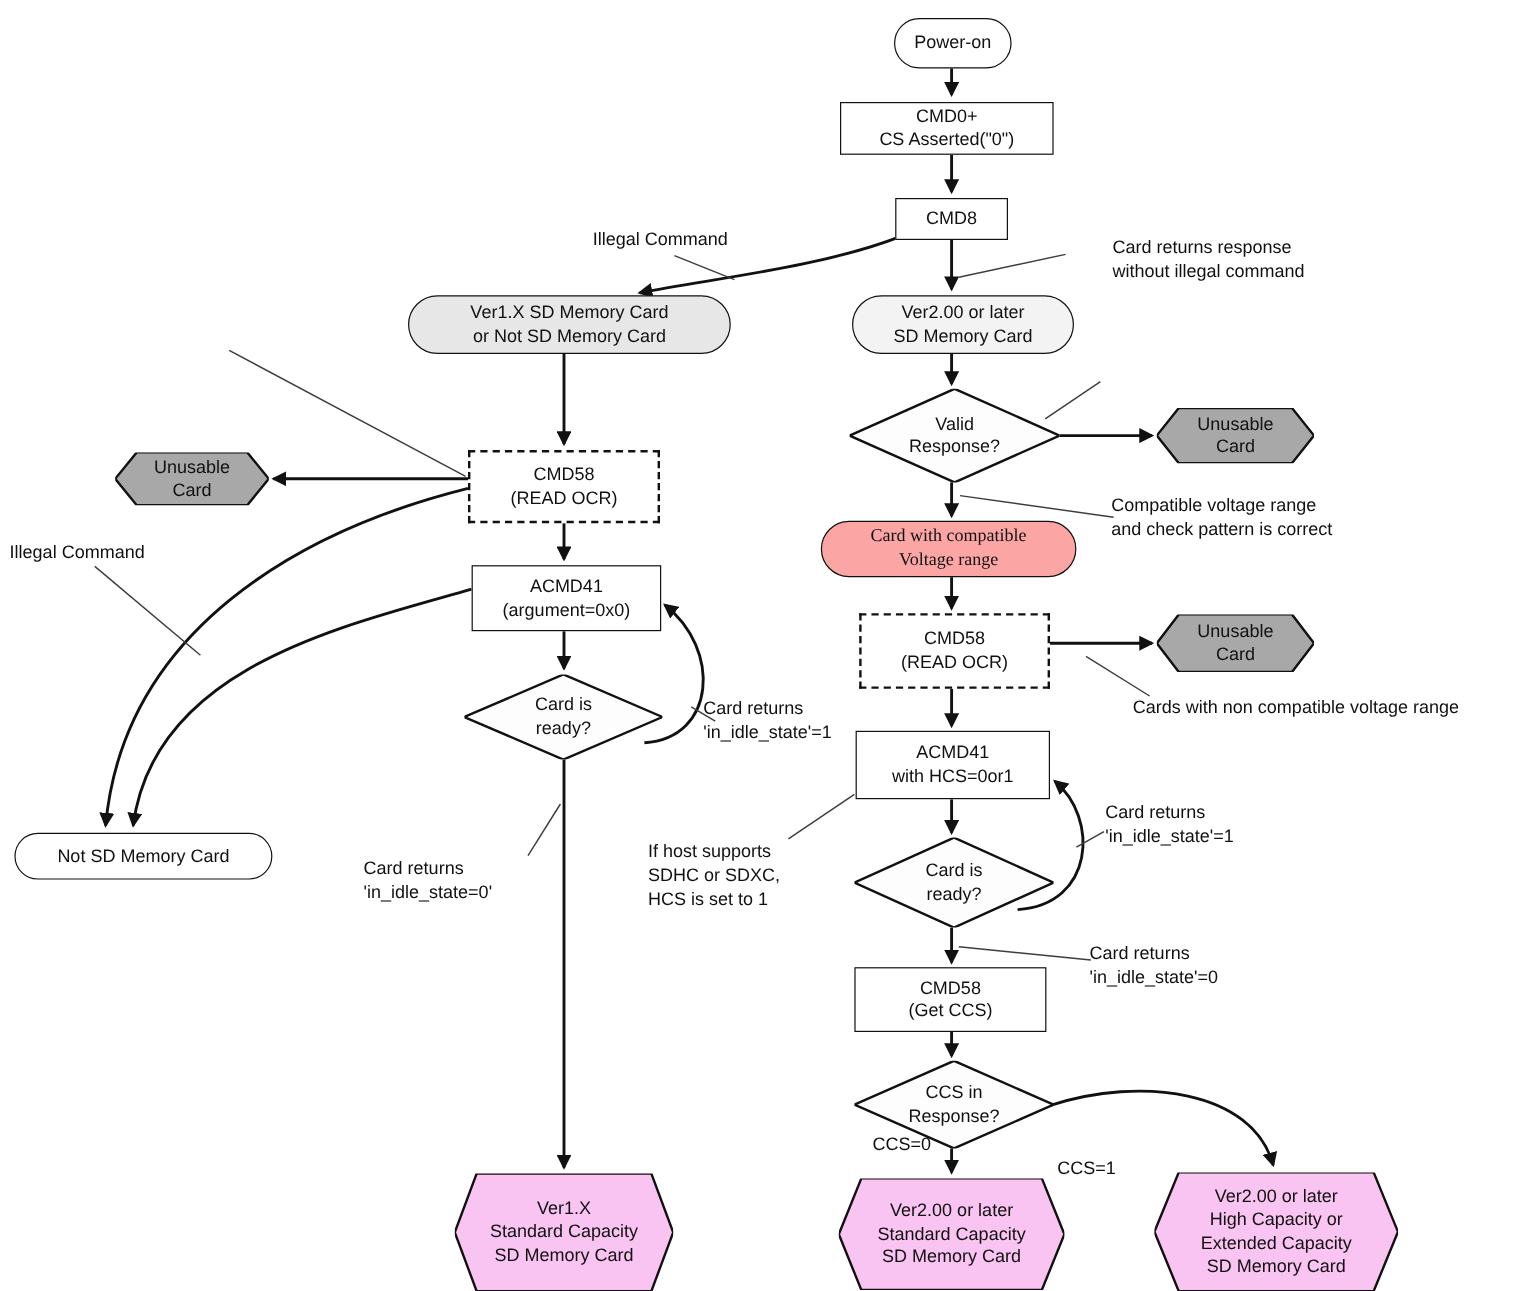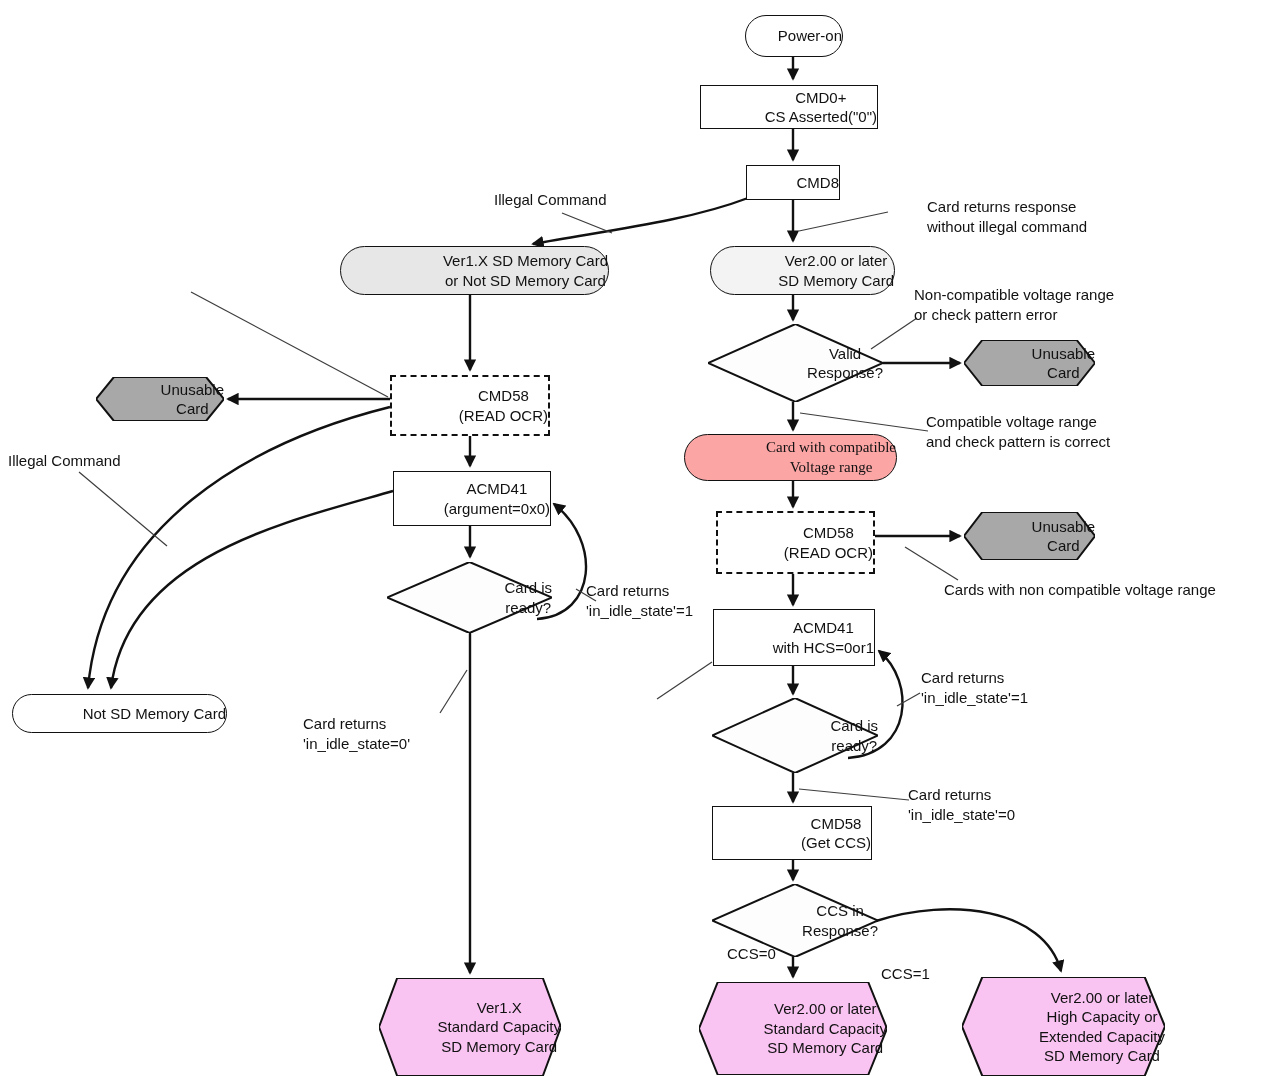--- a/index.html
+++ b/index.html
@@ -5,21 +5,21 @@
   html,body{margin:0;padding:0;background:#fff;}
   .canvas{
     position:relative;width:1280px;height:1076px;overflow:hidden;
     font-family:"Liberation Sans","DejaVu Sans",sans-serif;color:#111;background:#fff;
   }
   .wires{position:absolute;left:0;top:0;width:1280px;height:1076px;}
   .flow path{fill:none;stroke:#111;stroke-width:2.4;marker-end:url(#ah);}
   .leader path{fill:none;stroke:#3d3d3d;stroke-width:1.2;}
   #ah path{fill:#111;}
   .node{
-    position:absolute;display:flex;align-items:center;justify-content:flex-end;
+    position:absolute;display:flex;align-items:center;justify-content:center;
     text-align:center;font-size:15px;line-height:1.3;box-sizing:border-box;
   }
   .lbl{white-space:pre-line;position:relative;z-index:1;}
   .rect{background:#fff;border:1.6px solid #111;}
   .dashed{background:#fff;border:2px dashed #111;}
   .stadium{border:1.6px solid #111;background:#fff;}
   .shape svg{position:absolute;left:0;top:0;width:100%;height:100%;}
   .shape polygon{stroke:#111;stroke-width:2;vector-effect:non-scaling-stroke;}
   .fill-white polygon{fill:#fdfdfd;}
   .fill-grey polygon{fill:#a8a8a8;}
@@ -201,27 +201,28 @@
     <span class="lbl">Ver2.00 or later
 High Capacity or
 Extended Capacity
 SD Memory Card</span>
   </div>
 
   <div class="ann" style="left:8px;top:451px;">Illegal Command</div>
   <div class="ann" style="left:494px;top:190px;">Illegal Command</div>
   <div class="ann" style="left:891px;top:197px;width:222px;margin-left:36px;">Card returns response
 without illegal command</div>
-  <div class="ann" style="left:914px;top:285px;width:272px;">Non-compatible voltage range
-or check pattern error</div>
   <div class="ann" style="left:926px;top:412px;width:248px;">Compatible voltage range
 and check pattern is correct</div>
   <div class="ann" style="left:944px;top:580px;width:345px;">Cards with non compatible voltage range</div>
   <div class="ann" style="left:921px;top:668px;width:176px;">Card returns
 'in_idle_state'=1</div>
+  <div class="ann" style="left:540px;top:700px;width:172px;">If host supports
+SDHC or SDXC,
+HCS is set to 1</div>
   <div class="ann" style="left:908px;top:785px;width:172px;">Card returns
 'in_idle_state'=0</div>
   <div class="ann" style="left:727px;top:944px;">CCS=0</div>
   <div class="ann" style="left:881px;top:926px;margin-top:38px;">CCS=1</div>
   <div class="ann" style="left:586px;top:581px;width:124px;">Card returns
 'in_idle_state'=1</div>
   <div class="ann" style="left:303px;top:714px;width:152px;">Card returns
 'in_idle_state=0'</div>
 
 </div>

